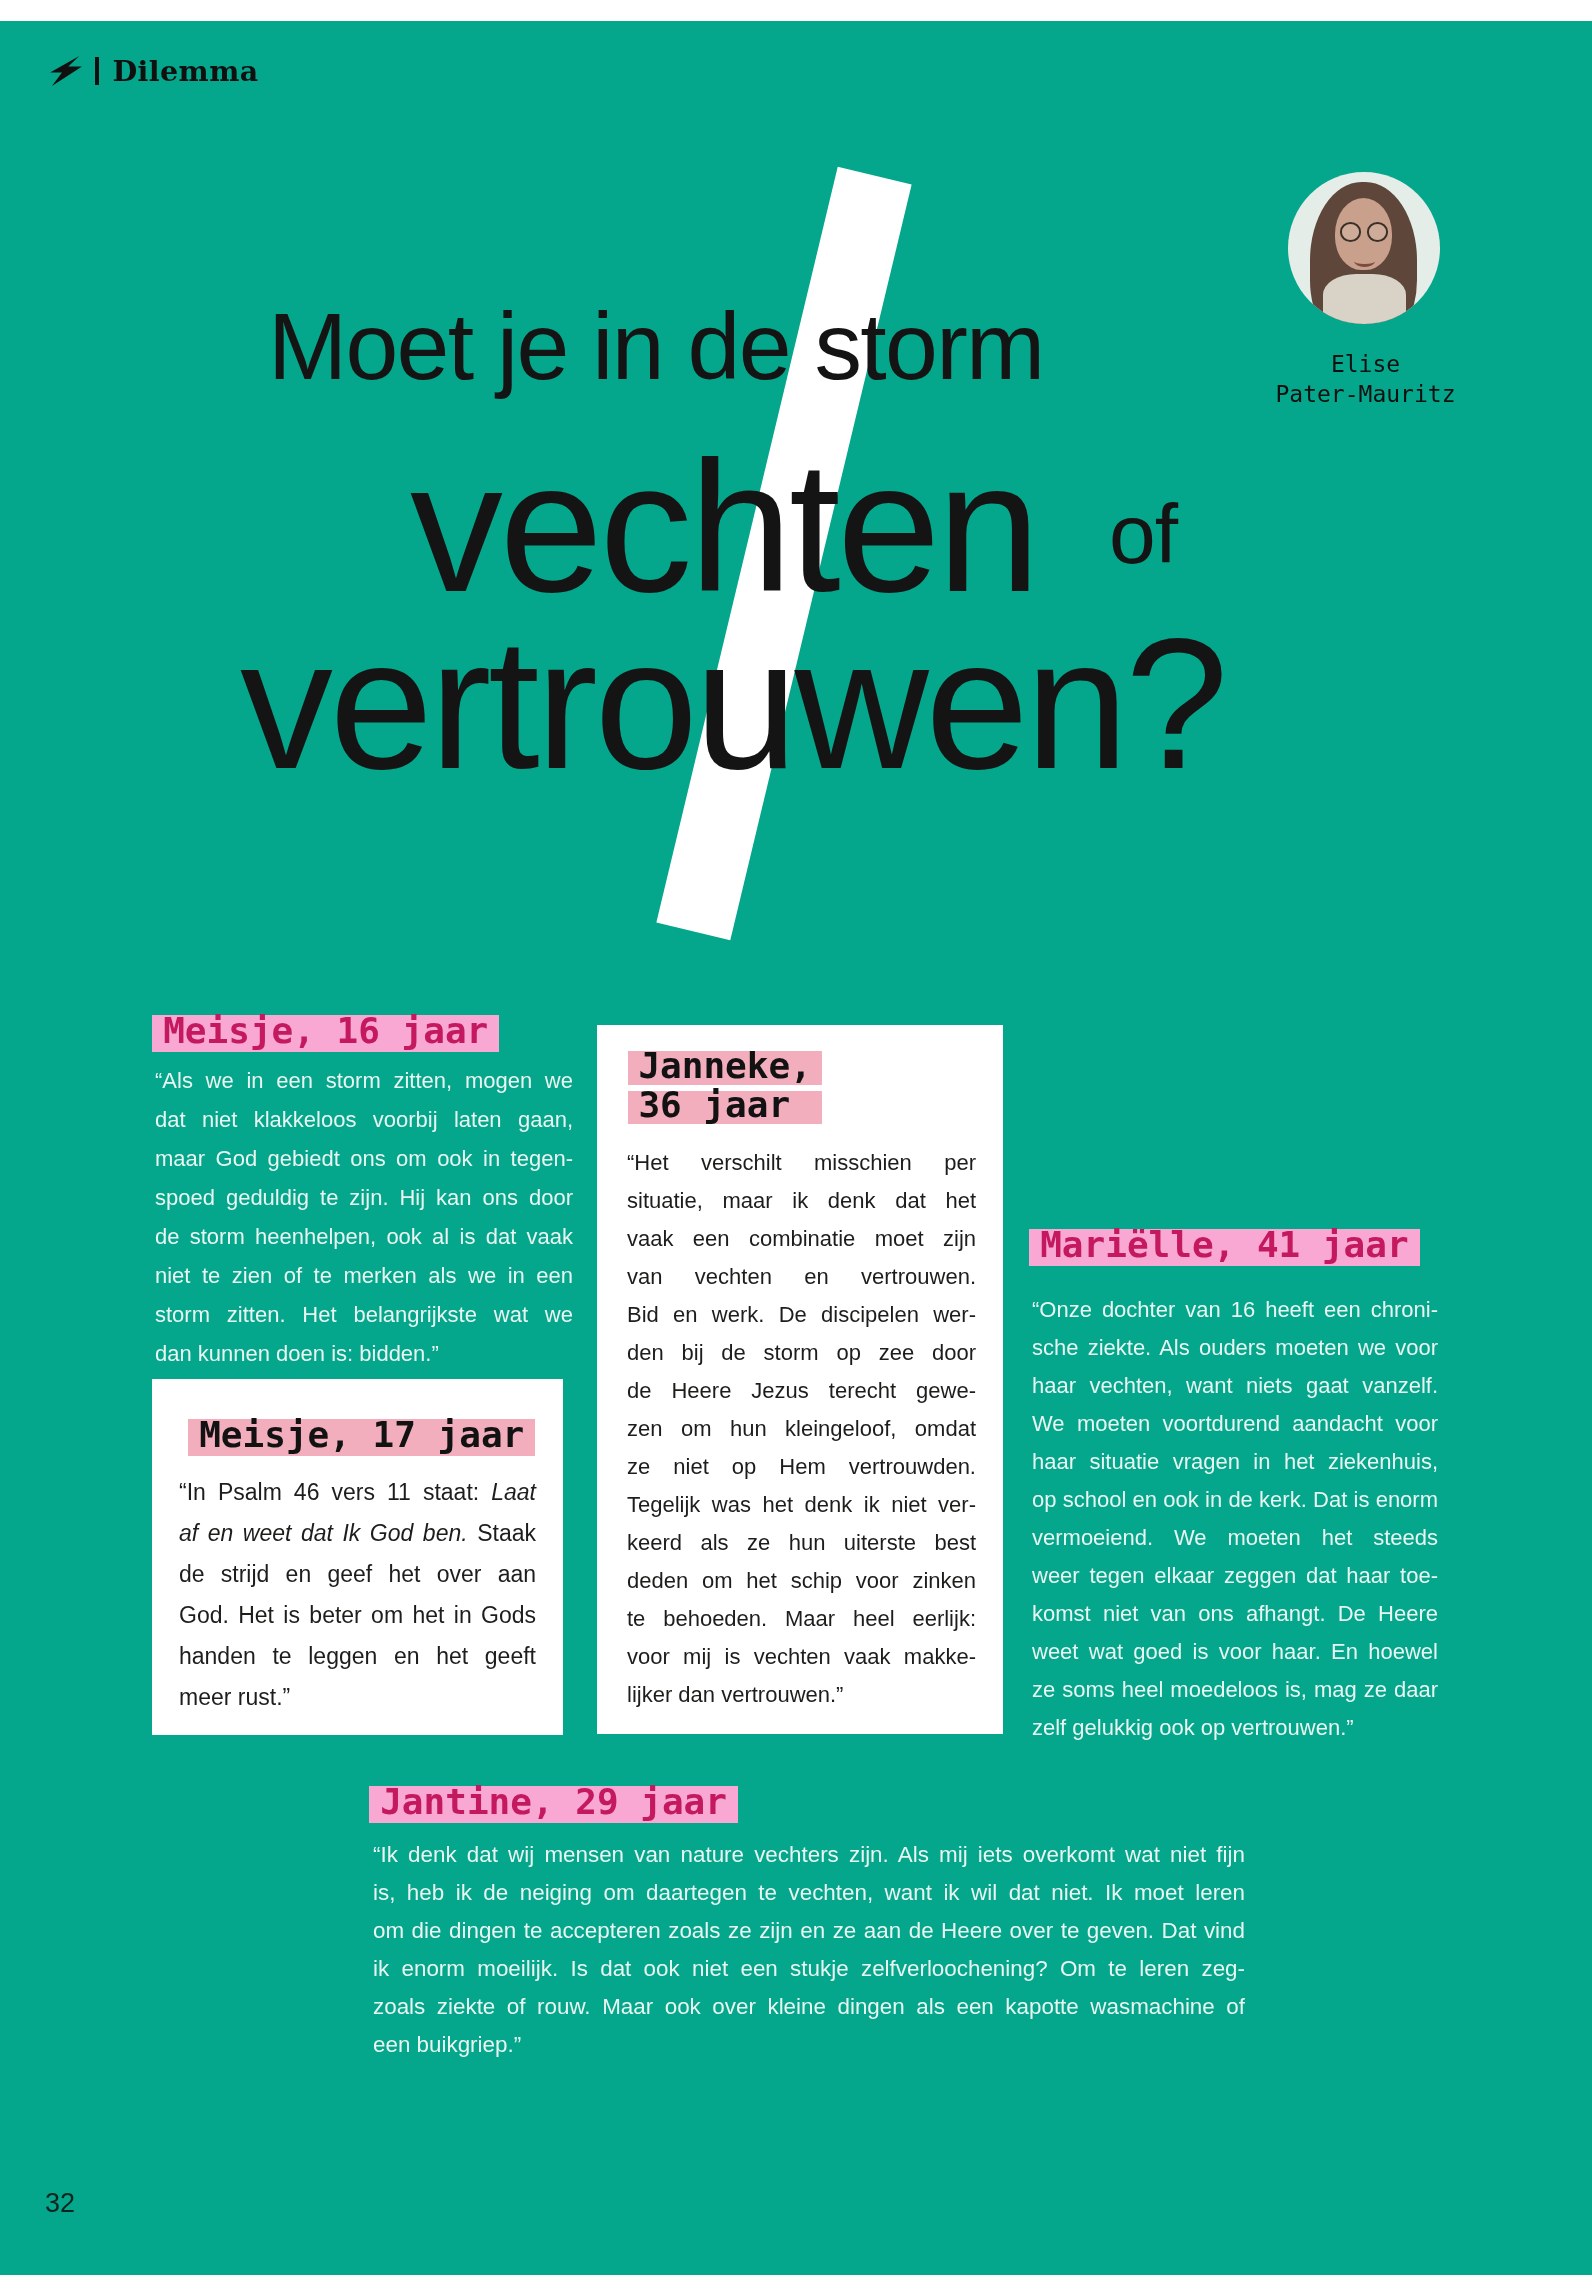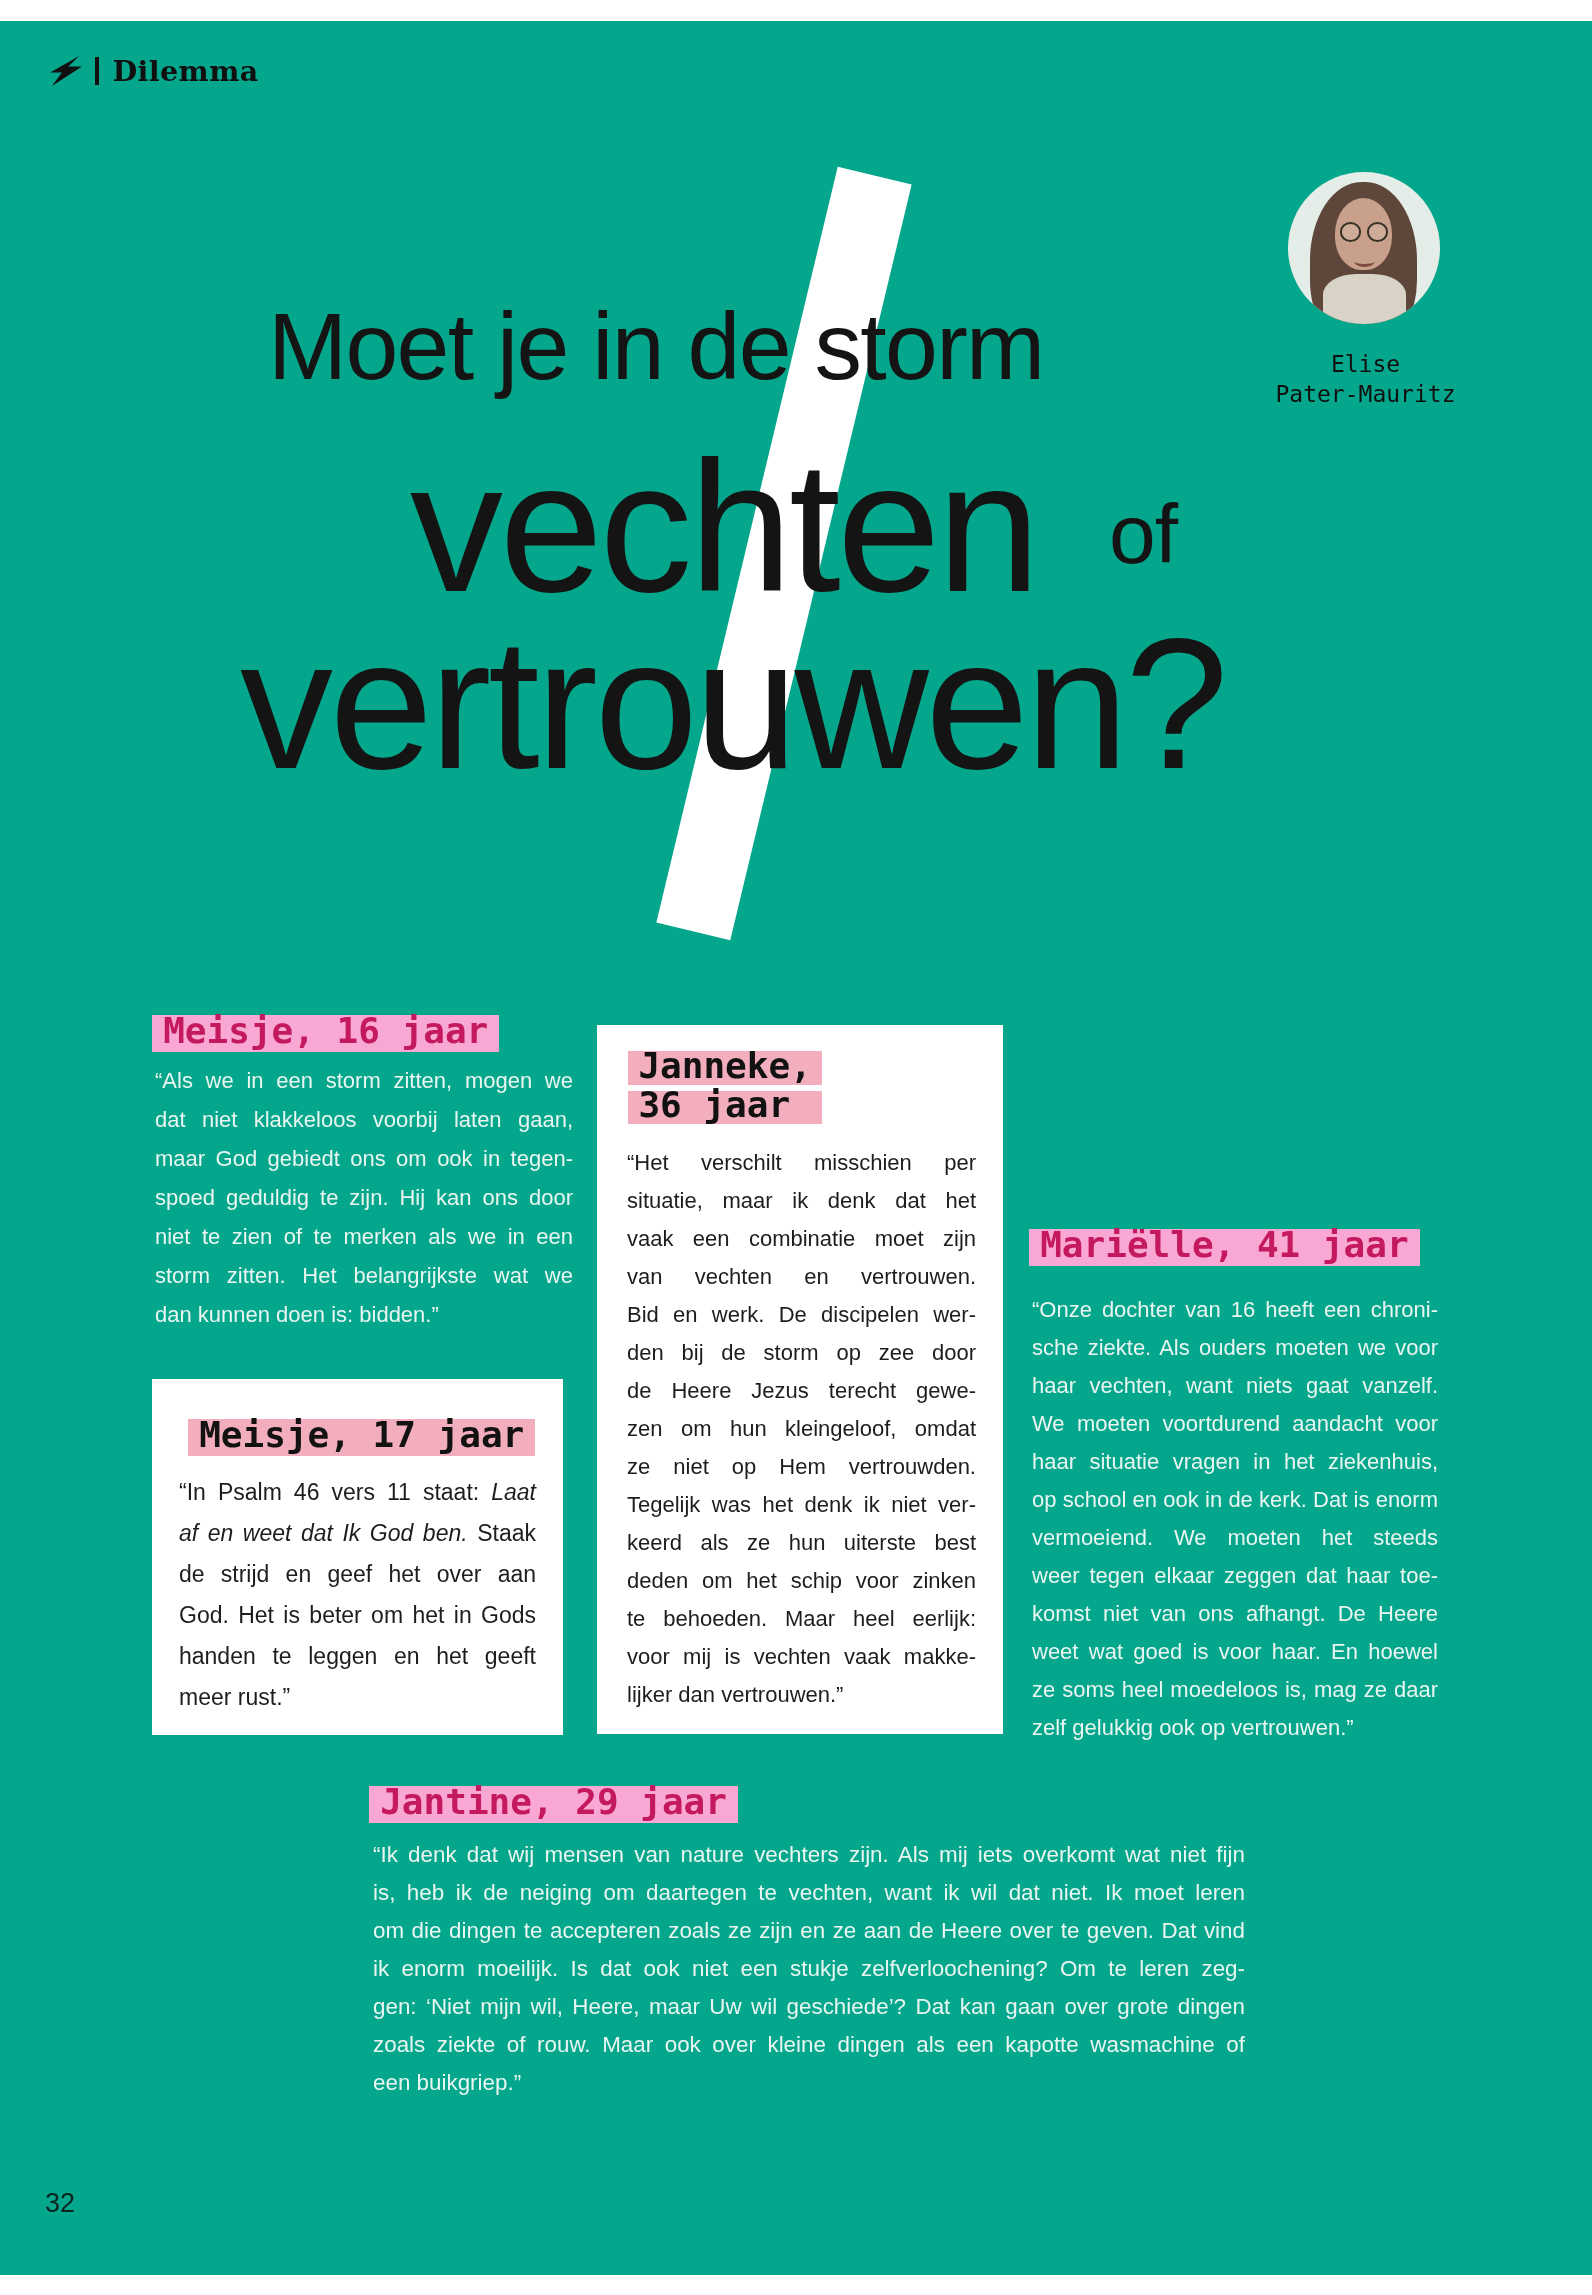--- a/index.html
+++ b/index.html
@@ -96,20 +96,21 @@
   <div class="card card-meisje17"></div>
 
   <div class="tagpos" style="left:152px;top:1015px;">
     <span class="tag tag-white">Meisje, 16 jaar</span>
   </div>
   <div class="body light body-meisje16">
       <div class="tline"><span>“Als we in een storm zitten, mogen we</span></div>
       <div class="tline"><span>dat niet klakkeloos voorbij laten gaan,</span></div>
       <div class="tline"><span>maar God gebiedt ons om ook in tegen-</span></div>
       <div class="tline"><span>spoed geduldig te zijn. Hij kan ons door</span></div>
+      <div class="tline"><span>de storm heenhelpen, ook al is dat vaak</span></div>
       <div class="tline"><span>niet te zien of te merken als we in een</span></div>
       <div class="tline"><span>storm zitten. Het belangrijkste wat we</span></div>
       <div class="tline"><span>dan kunnen doen is: bidden.”</span></div>
     </div>
 
   <div class="tagpos tag-stack" style="left:628px;top:1051px;">
     <span class="tag tag-pink">Janneke,</span>
     <span class="tag tag-pink">36 jaar</span>
   </div>
   <div class="body dark body-janneke">
@@ -161,20 +162,19 @@
     </div>
 
   <div class="tagpos" style="left:369px;top:1786px;">
     <span class="tag tag-white">Jantine, 29 jaar</span>
   </div>
   <div class="body light body-jantine">
       <div class="tline"><span>“Ik denk dat wij mensen van nature vechters zijn. Als mij iets overkomt wat niet fijn</span></div>
       <div class="tline"><span>is, heb ik de neiging om daartegen te vechten, want ik wil dat niet. Ik moet leren</span></div>
       <div class="tline"><span>om die dingen te accepteren zoals ze zijn en ze aan de Heere over te geven. Dat vind</span></div>
       <div class="tline"><span>ik enorm moeilijk. Is dat ook niet een stukje zelfverloochening? Om te leren zeg-</span></div>
-      <div class="tline"><span>gen: ‘Niet mijn wil, Heere, maar Uw wil geschiede’? Dat kan gaan over grote dingen</span></div>
       <div class="tline"><span>zoals ziekte of rouw. Maar ook over kleine dingen als een kapotte wasmachine of</span></div>
       <div class="tline"><span>een buikgriep.”</span></div>
     </div>
 
   <div class="pagenum">32</div>
 </div>
 
 
 </body></html>

